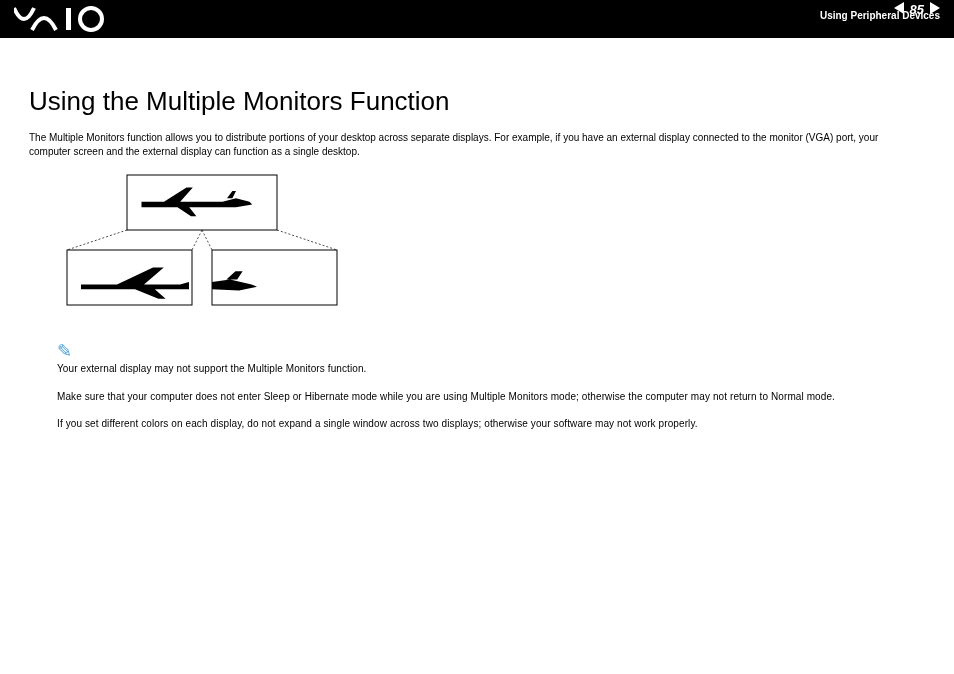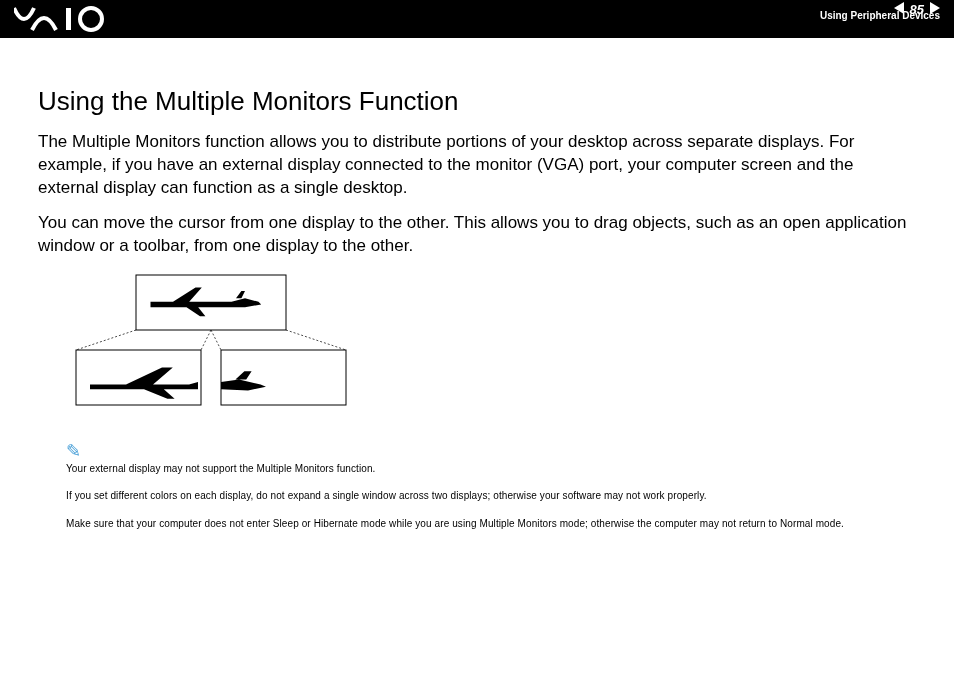--- a/index.html
+++ b/index.html
@@ -3,23 +3,23 @@
 <meta charset="utf-8">
 <style>
   html,body{margin:0;padding:0;width:954px;height:674px;background:#fff;font-family:Arial,Helvetica,sans-serif;color:#000}
   .topbar{background:#000;color:#fff;height:38px;position:relative}
   .logo{position:absolute;left:14px;top:6px}
   .pager{position:absolute;right:14px;top:2px;display:flex;gap:6px;font-size:13px;font-style:italic;font-weight:bold}
   .arrow{display:inline-block;width:0;height:0}
   .arrow-left{border-top:6px solid transparent;border-bottom:6px solid transparent;border-right:10px solid #fff}
   .arrow-right{border-top:6px solid transparent;border-bottom:6px solid transparent;border-left:10px solid #fff}
   .section-title{position:absolute;right:14px;top:10px;font-size:10px;font-weight:bold}
-  .content{padding:48px 38px 0 38px}
+  .content{padding:48px 38px 0 29px}
   h1{font-size:26px;font-weight:400;margin:0 0 14px 0}
-  p.body{font-size:17px;line-height:1.35;margin:2px 0 12px 0}
+  p.body{font-size:10px;line-height:1.35;margin:2px 0 12px 0}
   .diagram{margin:8px 0 16px 28px}
   .note-icon{color:#4aa0d8;font-size:18px;margin-left:28px;margin-bottom:2px}
   p.note{font-size:10px;line-height:1.35;margin:0 0 14px 28px;font-family:Arial,Helvetica,sans-serif;letter-spacing:0.1px}
   p.note.first{margin-top:-2px}
 </style>
 </head>
 <body>
 
 <div class="topbar">
   <div class="logo">
@@ -34,21 +34,20 @@
     <span class="arrow arrow-left"></span>
     <span>85</span>
     <span class="arrow arrow-right"></span>
   </div>
   <div class="section-title">Using Peripheral Devices</div>
 </div>
 
 <div class="content">
   <h1>Using the Multiple Monitors Function</h1>
   <p class="body">The Multiple Monitors function allows you to distribute portions of your desktop across separate displays. For example, if you have an external display connected to the monitor (VGA) port, your computer screen and the external display can function as a single desktop.</p>
-  <p class="body">You can move the cursor from one display to the other. This allows you to drag objects, such as an open application window or a toolbar, from one display to the other.</p>
 
   <div class="diagram">
     <svg width="290" height="150" viewBox="0 0 290 150">
 
       <rect x="70" y="5" width="150" height="55" fill="#fff" stroke="#000" stroke-width="1"></rect>
 
       <g transform="translate(80,12) scale(0.9)">
         <path d="M5 22 L95 22 L110 18 L125 22 L128 25 L110 28 L95 28 L5 28 Z M30 22 L55 6 L62 6 L48 22 Z M45 28 L60 38 L66 38 L58 28 Z M100 18 L106 10 L110 10 L106 18 Z" fill="#000"></path>
       </g>
 
@@ -65,15 +64,15 @@
         <path d="M5 22 L60 22 L65 20 L65 26 L60 26 L5 26 Z M25 22 L45 8 L51 8 L40 22 Z M35 26 L48 34 L52 34 L46 26 Z" fill="#000"></path>
       </g>
       <g transform="translate(155,88) scale(1.8,1.2)">
         <path d="M0 20 L10 18 L22 22 L25 24 L15 27 L0 26 Z M8 18 L13 11 L17 11 L14 18 Z" fill="#000"></path>
       </g>
     </svg>
   </div>
 
   <div class="note-icon">✎</div>
   <p class="note first">Your external display may not support the Multiple Monitors function.</p>
+  <p class="note">Make sure that your computer does not enter Sleep or Hibernate mode while you are using Multiple Monitors mode; otherwise the computer may not return to Normal mode.</p>
   <p class="note">If you set different colors on each display, do not expand a single window across two displays; otherwise your software may not work properly.</p>
-  <p class="note">Make sure that your computer does not enter Sleep or Hibernate mode while you are using Multiple Monitors mode; otherwise the computer may not return to Normal mode.</p>
 </div>
 
 </body></html>

